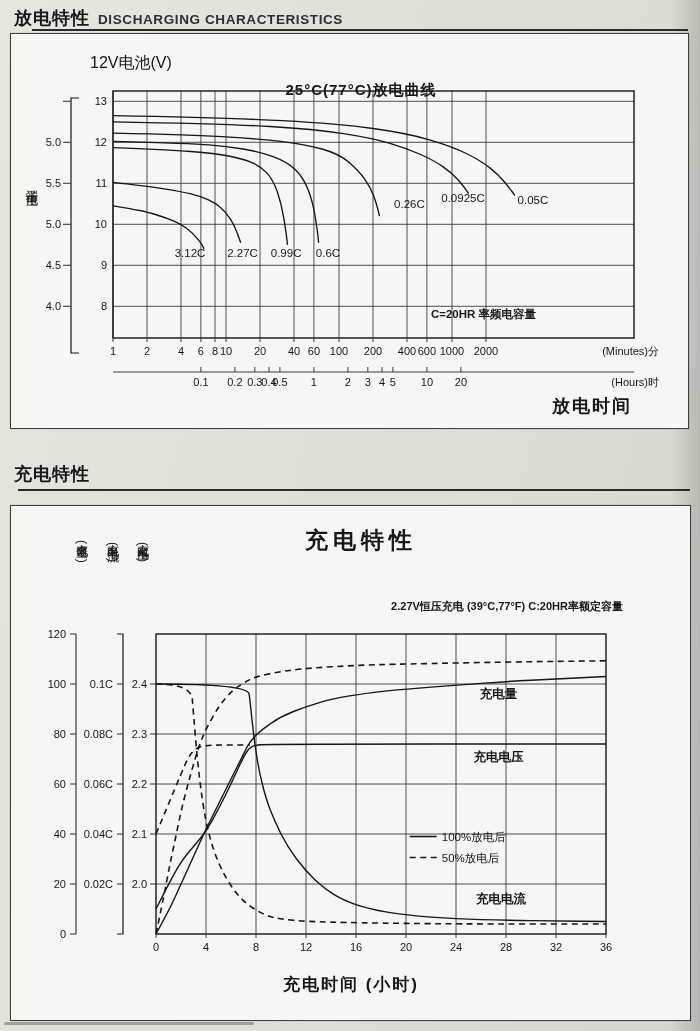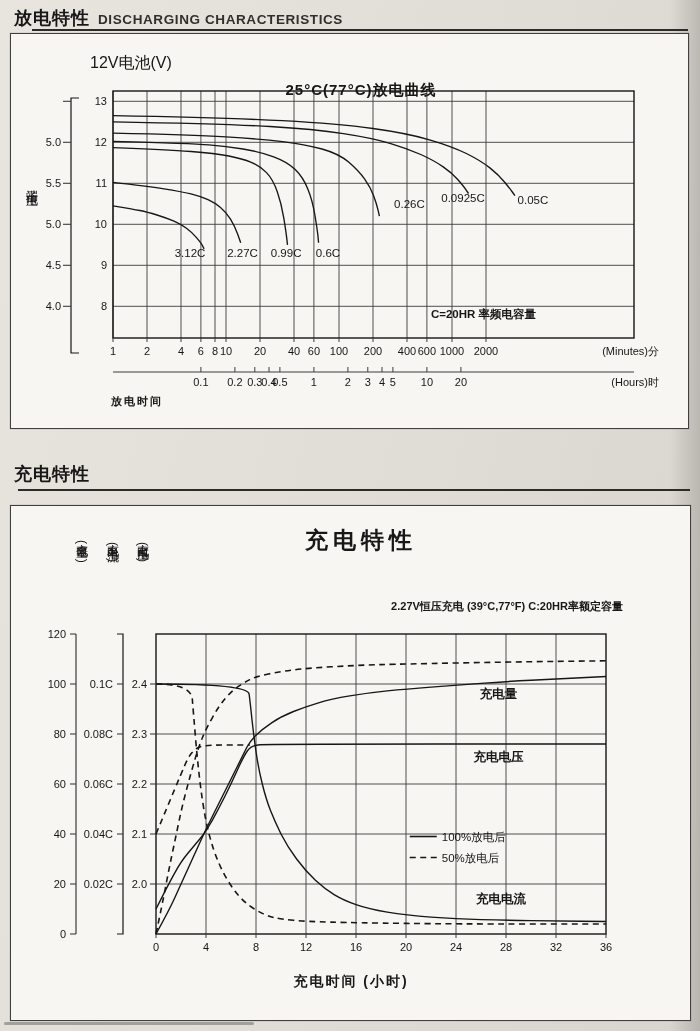--- a/index.html
+++ b/index.html
@@ -21,27 +21,27 @@
   .panel{position:absolute;background:#f7f6f2;border:1px solid #403f3d;box-sizing:border-box;
     box-shadow:0 0 0 .5px rgba(0,0,0,.12);}
   #panel1{left:10px;top:33px;width:679px;height:396px;}
   #panel2{left:10px;top:505px;width:681px;height:516px;}
   .panel svg{position:absolute;left:0;top:0;}
 
   .c1-title{position:absolute;left:130px;top:11px;width:440px;text-align:center;font-size:15px;font-weight:bold;letter-spacing:1px;margin-top:36px;}
   .c1-ytitle{position:absolute;left:79px;top:19px;font-size:16px;}
   .c1-side{position:absolute;left:12px;top:146px;font-size:12px;}
   .vtext{writing-mode:vertical-rl;letter-spacing:2px;}
-  .c1-xlabel{position:absolute;left:100px;top:360px;width:521px;text-align:left;font-size:11px;font-weight:bold;letter-spacing:2px;}
+  .c1-xlabel{position:absolute;left:100px;top:360px;width:521px;text-align:right;font-size:18px;font-weight:bold;letter-spacing:2px;}
 
   .c2-title{position:absolute;left:120px;top:19px;width:460px;text-align:center;font-size:23px;font-weight:bold;letter-spacing:5px;}
   .c2-subtitle{position:absolute;left:280px;top:93px;width:332px;text-align:right;font-size:11px;font-weight:bold;}
   .c2-atitle{position:absolute;top:28px;height:110px;font-size:12px;}
   .c2-at1{left:62px}.c2-at2{left:93px}.c2-at3{left:123px}
-  .c2-xlabel{position:absolute;left:110px;top:467px;width:460px;text-align:center;font-size:14px;font-weight:bold;letter-spacing:2px;}
+  .c2-xlabel{position:absolute;left:110px;top:467px;width:460px;text-align:center;font-size:17px;font-weight:bold;letter-spacing:2px;}
 
   text{fill:#161616;}
   .tk{font-family:"Liberation Sans","DejaVu Sans",sans-serif;font-size:11px;}
   .clab{font-family:"Liberation Sans","DejaVu Sans",sans-serif;font-size:11.5px;}
   .clab2{font-family:"Liberation Sans","DejaVu Sans",sans-serif;font-size:12.5px;font-weight:bold;}
   .note{font-family:"Liberation Sans","DejaVu Sans",sans-serif;font-size:11.5px;font-weight:bold;}
 </style>
 </head>
 <body>
 

